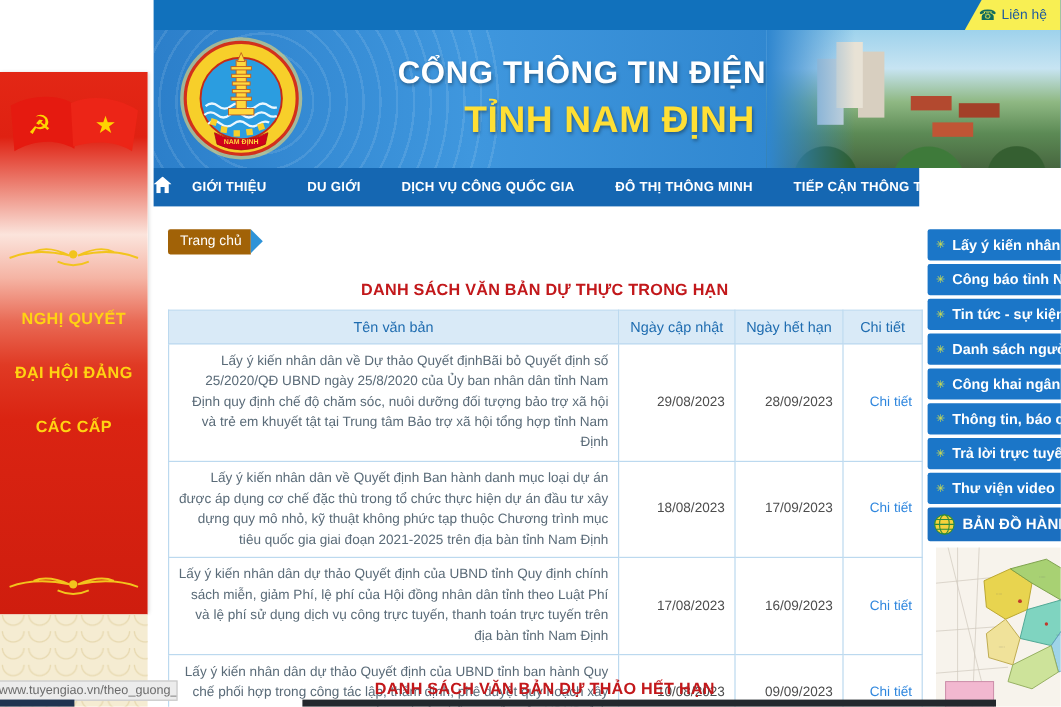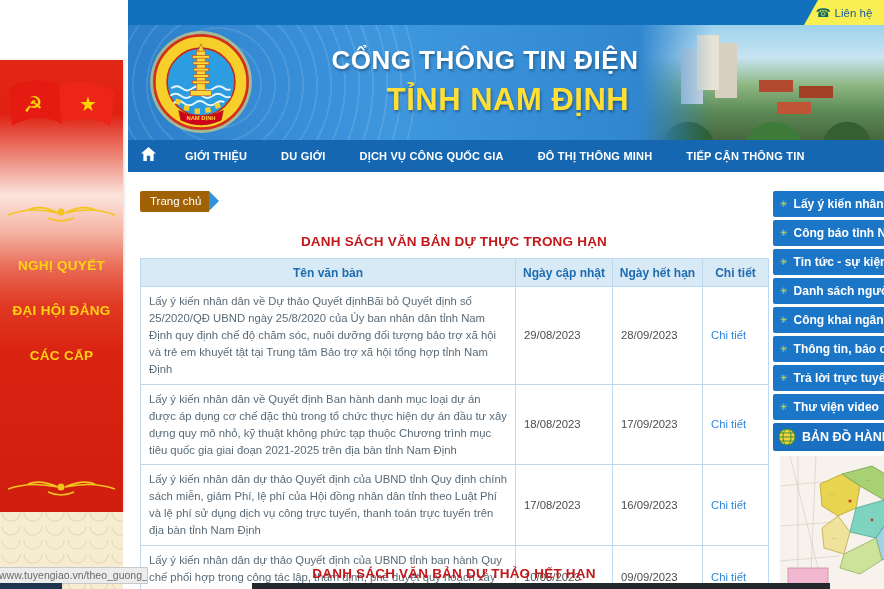--- a/index.html
+++ b/index.html
@@ -43,37 +43,37 @@
     background:linear-gradient(180deg,#9ed2ec 0%,#c7e4f2 28%,#8fb883 52%,#5c8a55 75%,#47663f 100%); }
   .header-photo .bldg { position:absolute; left:58px; top:10px; width:22px; height:55px; background:#e8e2d5; box-shadow:18px 8px 0 #d8cfc0, -16px 14px 0 #cfd8dd; }
   .header-photo .roof1 { position:absolute; left:120px; top:55px; width:34px; height:12px; background:#b3492f; box-shadow:40px 6px 0 #a34028, 18px 22px 0 #c05535; }
   .header-photo .trees { position:absolute; left:0; bottom:0; width:100%; height:42px;
     background:radial-gradient(circle at 20% 120%, #2f5e2c 0 26px, rgba(0,0,0,0) 27px),
                radial-gradient(circle at 55% 130%, #3e7a3a 0 30px, rgba(0,0,0,0) 31px),
                radial-gradient(circle at 85% 115%, #355f31 0 24px, rgba(0,0,0,0) 25px); }
   .header-photo .fade { position:absolute; inset:0; background:linear-gradient(90deg,#2f86cf 0%, rgba(47,134,207,0) 30%); }
 
   
-  .nav { position:absolute; left:128px; top:140px; width:756px; height:32px; background:#1567b2;
+  .nav { position:absolute; left:128px; top:140px; width:638px; height:32px; background:#1567b2;
     display:flex; align-items:center; }
   .nav-home { width:40px; text-align:center; cursor:pointer; }
   .nav-item { color:#fff; font-weight:bold; font-size:11px; letter-spacing:.2px; cursor:pointer; padding:0 17px; white-space:nowrap; }
 
   
   .breadcrumb { position:absolute; left:140px; top:191px; height:21px; background:#a16207; color:#fff;
     font-size:11.5px; line-height:21px; padding:0 8px 0 10px; border-radius:2px 0 0 2px; cursor:pointer; }
   .breadcrumb::after { content:""; position:absolute; right:-10px; top:0; border-top:10.5px solid rgba(0,0,0,0);
     border-bottom:10.5px solid rgba(0,0,0,0); border-left:10px solid #2e93d8; }
   .section-title { position:absolute; left:140px; width:628px; text-align:center; color:#c2181b;
     font-weight:bold; font-size:13.5px; letter-spacing:.2px; }
   .t1 { top:234px; } .t2 { top:566px; }
 
   table.docs { position:absolute; left:140px; top:258px; width:628px; border-collapse:collapse; table-layout:fixed; }
-  table.docs th { background:#d9eaf7; color:#1e6cb0; font-weight:bold; font-size:12px; height:28px; border:1px solid #bcd9ef; }
-  table.docs td { border:1px solid #bcd9ef; font-size:11.3px; text-align:left; vertical-align:middle; padding:6px 8px; line-height:1.5;margin-left:13px; }
+  table.docs th { background:#d9eaf7; color:#1e6cb0; font-weight:normal; font-size:12px; height:28px; border:1px solid #bcd9ef; }
+  table.docs td { border:1px solid #bcd9ef; font-size:11.3px; text-align:right; vertical-align:middle; padding:6px 8px; line-height:1.5;margin-left:13px; }
   td.doc-name { color:#5a6b78; }
   td.doc-date { color:#4d4d4d; }
   td.doc-detail a { color:#2e86de; text-decoration:none; cursor:pointer; }
   .col-name { width:375px; } .col-upd { width:97px; } .col-exp { width:90px; } .col-det { width:66px; }
 
   .bottom-dark { position:absolute; left:252px; top:583px; width:578px; height:6px; background:#23282d; z-index:5; }
 
   
   .side-btn { position:absolute; left:773px; width:150px; height:26px; background:#1b76c8; border-radius:2px;
     display:flex; align-items:center; gap:6px; padding-left:7px; cursor:pointer; overflow:hidden; }

